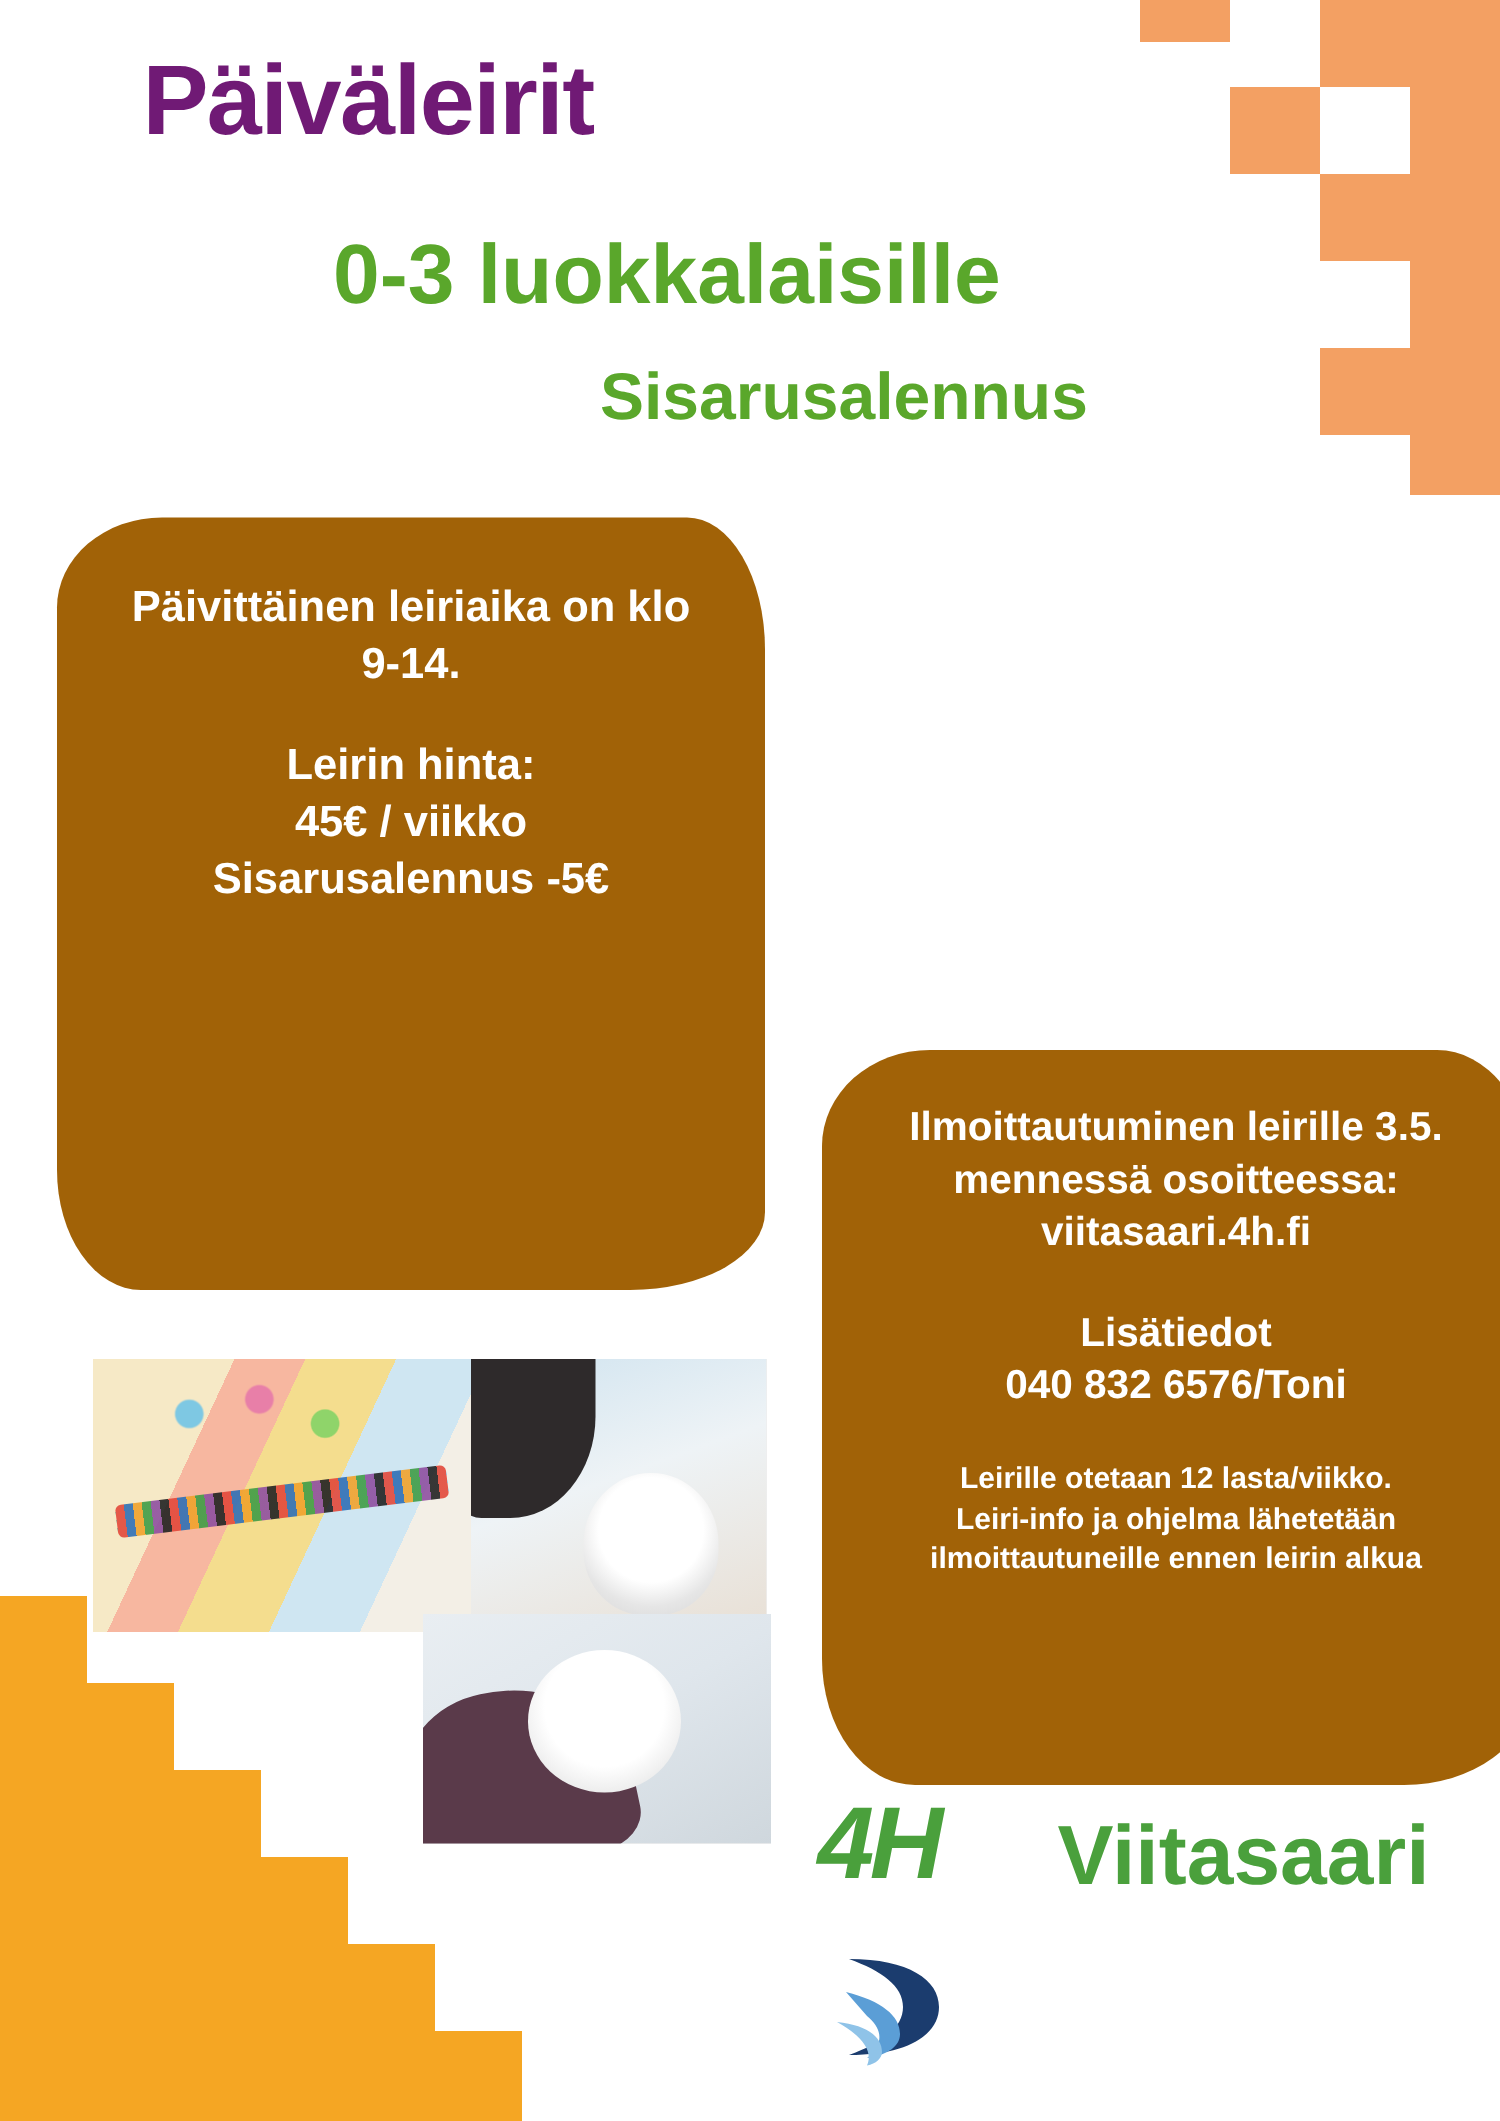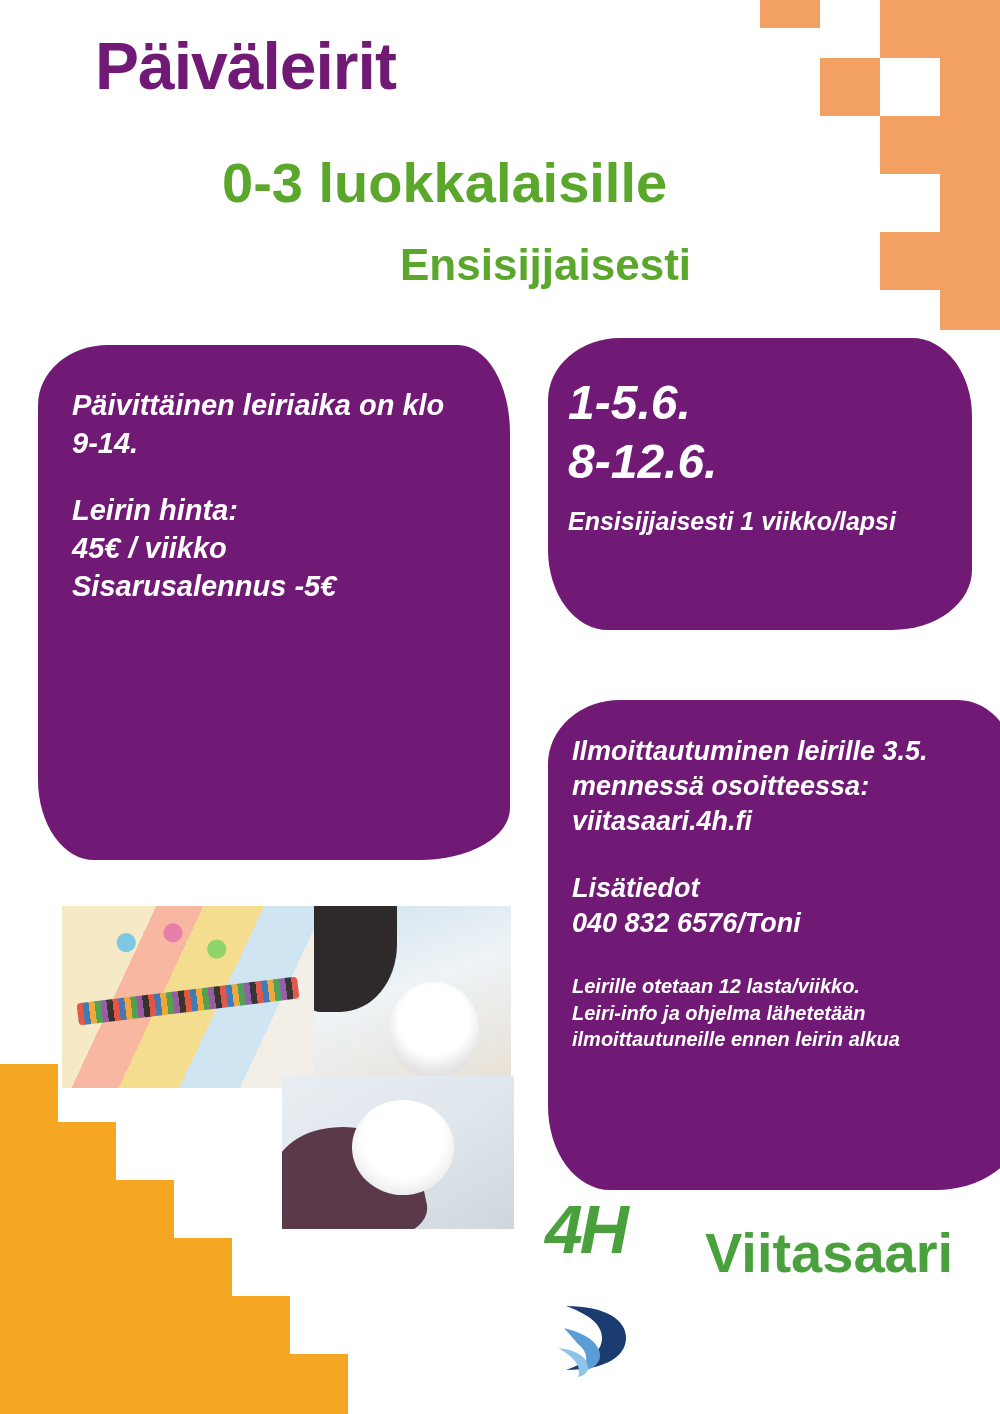--- a/index.html
+++ b/index.html
@@ -49,26 +49,25 @@
     left: 400px;
     top: 240px;
     font-size: 44px;
     font-weight: bold;
     color: #5aa72b;
   }
 
   
   .blob {
     position: absolute;
-    background: #701a75;
+    background: #a16207;
     color: #ffffff;
-    text-align: left;
+    text-align: center;
     font-weight: bold;
     box-sizing: border-box;
-    font-style: italic;
   }
   .blob-left {
     left: 38px;
     top: 345px;
     width: 472px;
     height: 515px;
     border-radius: 70px 52px 90px 56px / 60px 88px 52px 80px;
     padding: 42px 34px 0 34px;
     font-size: 29px;
     line-height: 1.30;
@@ -202,21 +201,21 @@
     position: absolute;
     left: 0; top: 0;
     font-size: 68px;
     font-weight: bold;
     color: #4aa03c;
     letter-spacing: -3px;
     font-style: italic;
   }
   .logo-word {
     position: absolute;
-    left: 160px; top: 30px;
+    left: 160px; top: 14px;
     font-size: 56px;
     font-weight: bold;
     color: #4aa03c;
   }
 
   
   .avi {
     position: absolute;
     left: 548px;
     top: 1298px;
@@ -278,34 +277,29 @@
         <rect x="116" y="290" width="58" height="60"></rect>
         <rect x="174" y="290" width="58" height="60"></rect>
         <rect x="232" y="290" width="58" height="60"></rect>
         <rect x="290" y="290" width="58" height="60"></rect>
       </g>
     </svg>
   </div>
 
   <div class="title">Päiväleirit</div>
   <div class="sub1">0-3 luokkalaisille</div>
-  <div class="sub2">Ensisijjaisesti</div>
+  <div class="sub2">Sisarusalennus</div>
 
   <div class="blob blob-left">
     <p>Päivittäinen leiriaika on klo 9-14.</p>
     <p style="white-space:pre-line;">Leirin hinta:
 45€ / viikko
 Sisarusalennus -5€</p>
   </div>
 
-  <div class="blob blob-dates">
-    <p class="date">1-5.6.</p>
-    <p class="date">8-12.6.</p>
-    <p class="note">Ensisijjaisesti 1 viikko/lapsi</p>
-  </div>
 
   <div class="blob blob-info">
     <p class="para">Ilmoittautuminen leirille  3.5. mennessä osoitteessa: viitasaari.4h.fi</p>
     <p class="para" style="white-space:pre-line;">Lisätiedot
 040 832 6576/Toni</p>
     <p class="para small" style="white-space:pre-line;">Leirille otetaan 12 lasta/viikko.
 Leiri-info ja ohjelma lähetetään ilmoittautuneille ennen leirin alkua</p>
   </div>
 
   <div class="photo photo-1">

